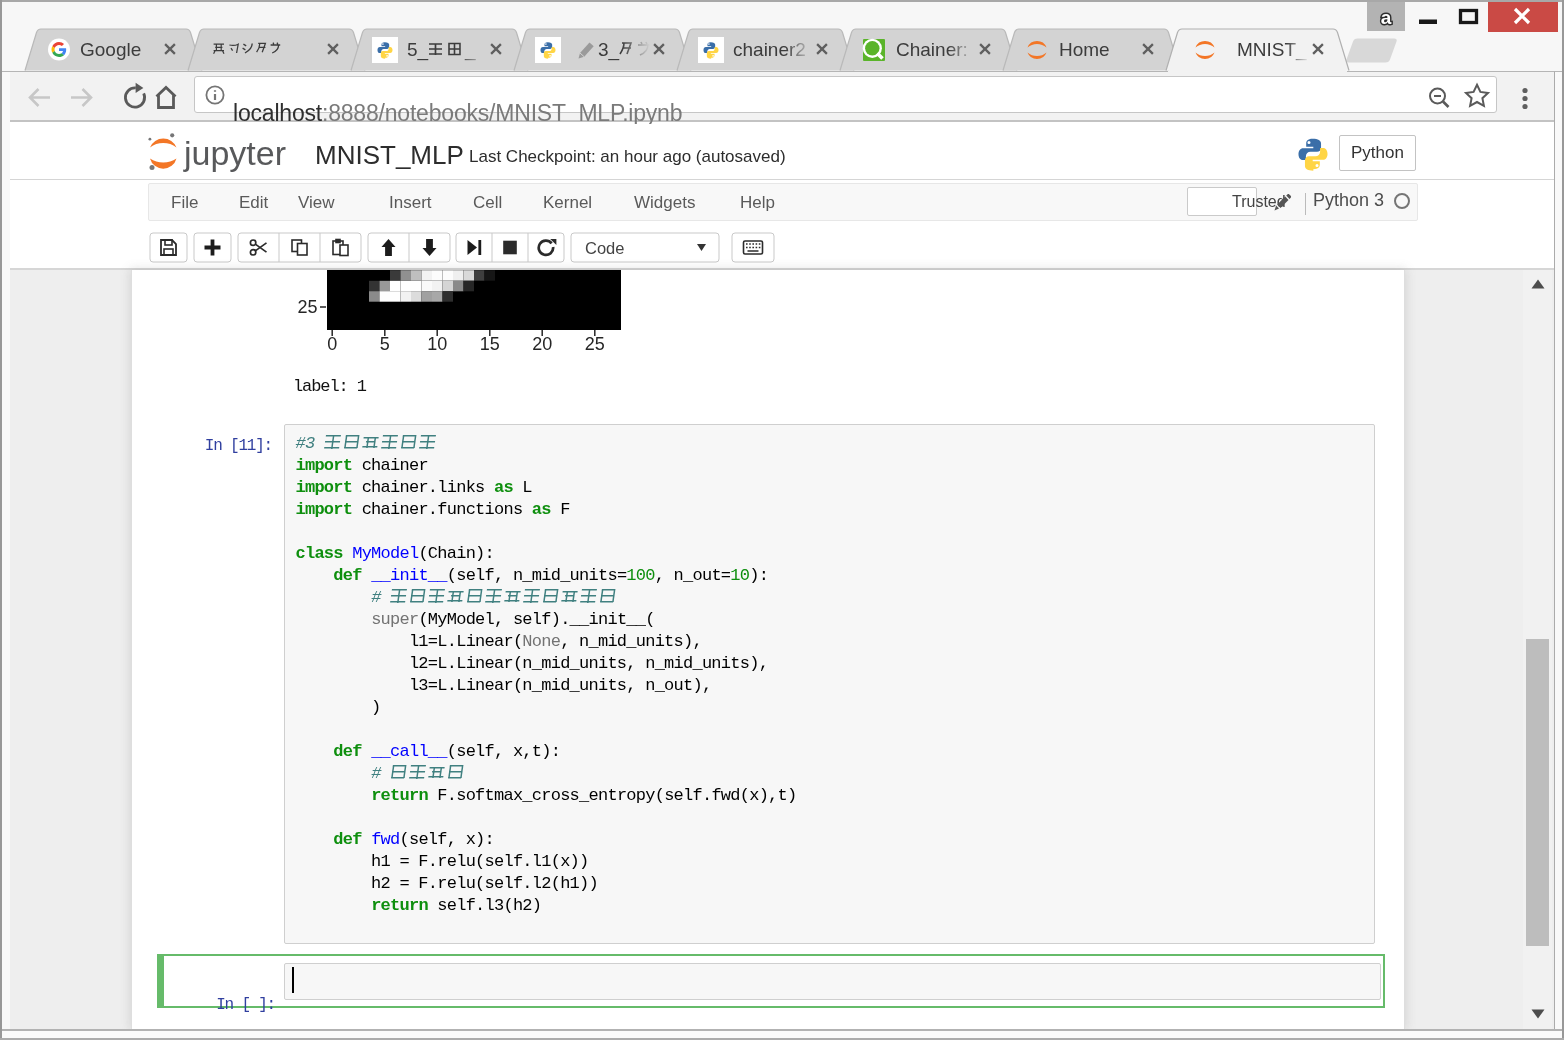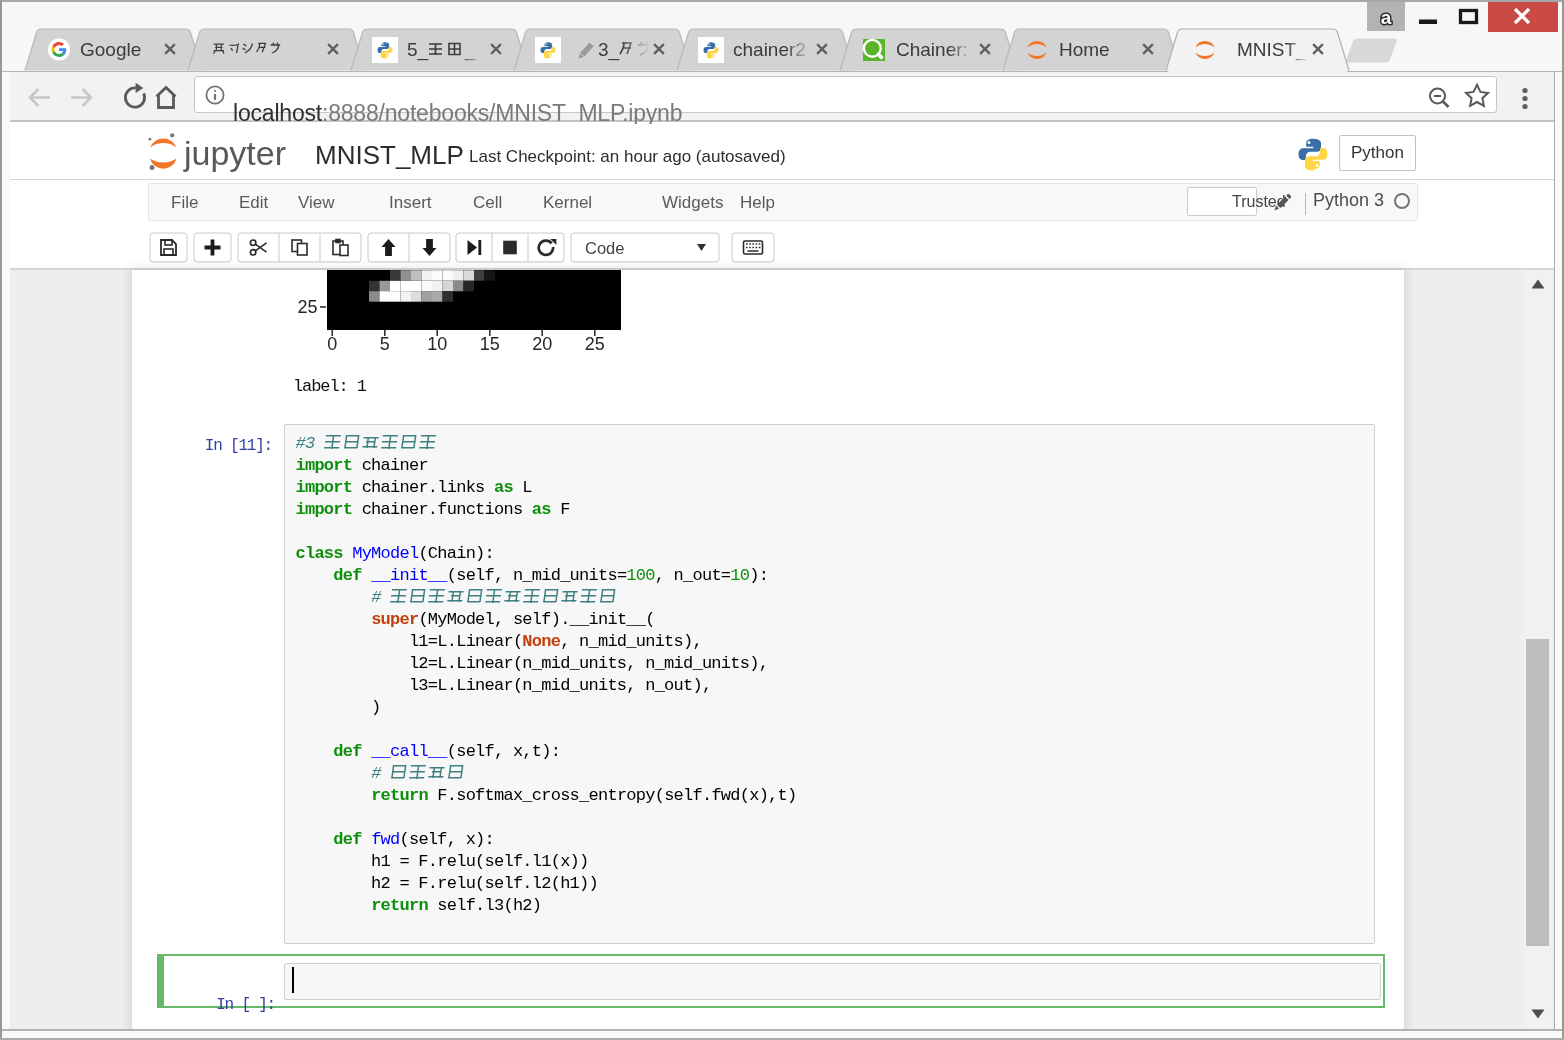--- a/index.html
+++ b/index.html
@@ -52,21 +52,21 @@
   #cell1box{position:absolute;left:273.5px;top:154px;width:1091px;height:520px;
     background:#f7f7f7;border:1px solid #cfcfcf;border-radius:2px;box-sizing:border-box;}
   #prompt1{position:absolute;left:0px;top:167px;width:262px;text-align:right;
     font-family:"Liberation Mono",monospace;font-size:16px;letter-spacing:-1.2px;color:#303f9f;}
   #code1{position:absolute;left:285.5px;top:163px;font-family:"Liberation Mono",monospace;
     font-size:17px;letter-spacing:-0.75px;line-height:22px;color:#000;white-space:pre;}
   #code1 .k{color:#0e8f0e;font-weight:bold;}
   #code1 .d{color:#0000ff;}
   #code1 .n{color:#0e8f0e;}
   #code1 .c{color:#408080;font-style:italic;}
-  #code1 .b{color:#c2410c;font-weight:bold;}
+  #code1 .b{color:#737373;}
   #cell2{position:absolute;left:147px;top:684px;width:1228px;height:54px;
     border:2px solid #66bb6a;box-sizing:border-box;background:#fff;}
   #cell2bar{position:absolute;left:147px;top:684px;width:7px;height:54px;background:#66bb6a;}
   #cell2box{position:absolute;left:273.5px;top:692.5px;width:1097px;height:37px;
     background:#f7f7f7;border:1px solid #cfcfcf;border-radius:2px;box-sizing:border-box;}
   #prompt2{position:absolute;left:0px;top:702px;width:265px;text-align:right;
     font-family:"Liberation Mono",monospace;font-size:16px;letter-spacing:-1.2px;color:#303f9f;margin-top:24px;}
   #cursor2{position:absolute;left:282px;top:697px;width:1.5px;height:26px;background:#000;}
   pre{margin:0;}
   .cj{display:inline-block;width:19.0px;height:16px;vertical-align:-1.5px;transform:skewX(-8deg);}
@@ -264,21 +264,21 @@
   </svg>
   <div class="abs" id="logoutbtn">Python</div>
   <div class="abs" id="jheader-line"></div>
   <div class="abs" id="menubar">
     <div class="mitem" style="left:22px">File</div>
     <div class="mitem" style="left:90px">Edit</div>
     <div class="mitem" style="left:149px">View</div>
     <div class="mitem" style="left:240px">Insert</div>
     <div class="mitem" style="left:324px">Cell</div>
     <div class="mitem" style="left:394px">Kernel</div>
-    <div class="mitem" style="left:513px">Widgets</div>
+    <div class="mitem" style="left:485px">Widgets</div>
     <div class="mitem" style="left:591px">Help</div>
   </div>
   <div class="abs" id="trustedbtn">Trusted</div>
   <svg class="abs" id="pencil" style="left:1262px;top:69px" width="20" height="20" viewBox="0 0 20 20">
     <path fill="#555" d="M2.5 17.5 l1.6-5 2.9 2.9 z M5.2 11.6 l8-8 3.3 3.3 -8 8 z M14.2 2.6 l1.2-1.2 c0.5-0.5 1.4-0.5 1.9 0 l1.4 1.4 c0.5 0.5 0.5 1.4 0 1.9 l-1.2 1.2 z"></path>
   </svg>
   <div class="abs" id="jsep"></div>
   <div class="abs" id="kernelname">Python 3</div>
   <svg class="abs" style="left:1383px;top:68px" width="18" height="18">
       <circle cx="9" cy="9" r="7" fill="none" stroke="#757575" stroke-width="2"></circle>

